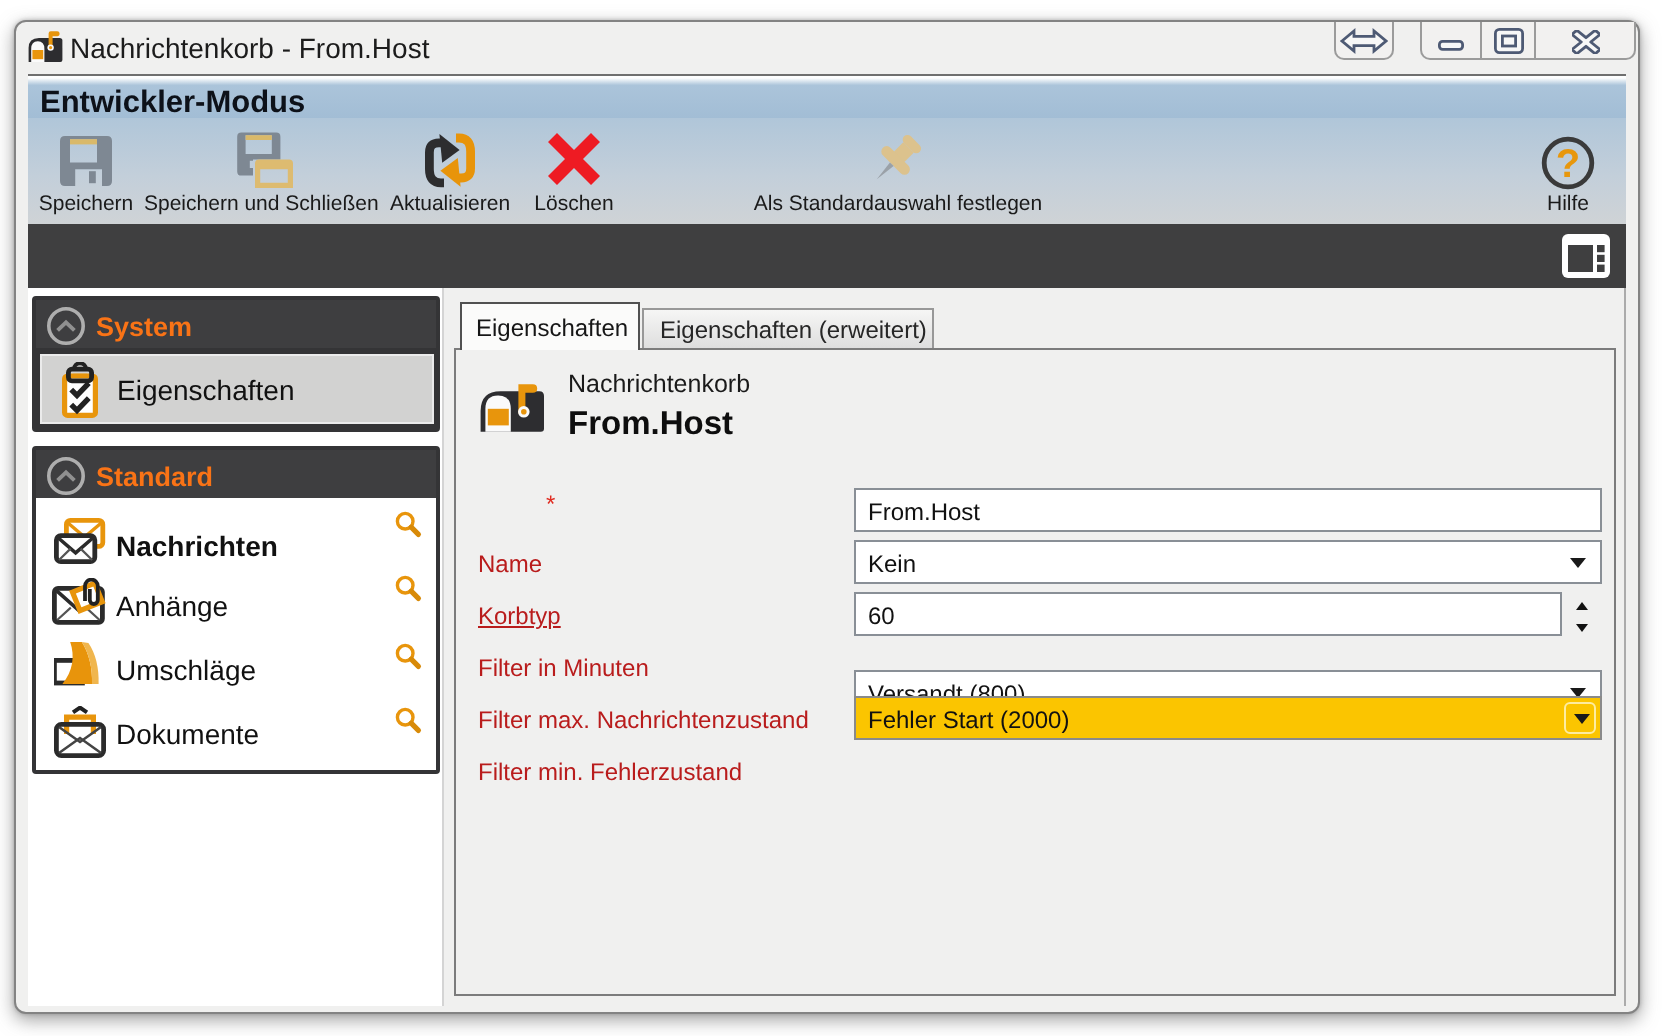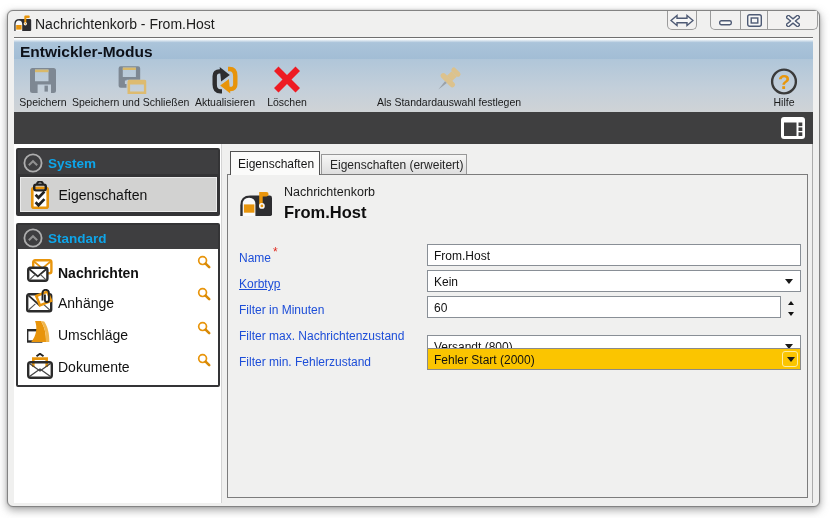--- a/index.html
+++ b/index.html
@@ -27,31 +27,31 @@
   #toolbar {
     left:14px; top:59px; width:799px; height:53px;
     background:linear-gradient(#b0c6d9,#c3cfda 55%,#cfd3d6);
   }
   .tbtn { position:absolute; top:0; height:53px; text-align:center; }
   .tbtn .ic { position:absolute; top:7px; left:50%; transform:translateX(-50%); }
   .tbtn .lb { position:absolute; bottom:4px; width:100%; font-size:10.5px; color:#1a1a1a; white-space:nowrap; }
   #darkbar { left:14px; top:112px; width:799px; height:32px; background:#3f3f40; }
   #sidebar { left:14px; top:144px; width:208px; height:359px; background:#ffffff; border-right:1px solid #d4d4d4; }
   .group { position:absolute; left:2px; width:204px; background:#343436; border:2px solid #343436; border-radius:2px; }
-  .ghead { height:24px; background:#3e3e40; color:#0ea5e9; font-size:13.5px; font-weight:bold; position:relative; }
+  .ghead { height:24px; background:#3e3e40; color:#f97316; font-size:13.5px; font-weight:bold; position:relative; }
   .ghead span { position:absolute; left:30px; top:6px; }
   .item { position:relative; background:#ffffff; }
   .itxt { position:absolute; left:41px; font-size:14px; color:#111; }
   .mag { position:absolute; }
   #panel { left:227px; top:174px; width:581px; height:324px; background:#f0f0ef; border:1px solid #7c7c7c; }
   #tab1 { position:absolute; left:230px; top:151px; width:90px; height:24px; background:#fbfbfa; border:1px solid #515151; border-bottom:none; z-index:3; }
   #tab1 span { position:absolute; left:7px; top:5px; font-size:12px; color:#161616; }
   #tab2 { position:absolute; left:321px; top:154px; width:146px; height:20px; background:linear-gradient(#f6f6f5,#dedede); border:1px solid #989898; border-bottom:none; }
   #tab2 span { position:absolute; left:8px; top:3px; font-size:12px; color:#262626; white-space:nowrap; }
-  .flabel { position:absolute; left:239px; font-size:12px; color:#1d4ed8; }
+  .flabel { position:absolute; left:239px; font-size:12px; color:#b91c1c;margin-top:24px; }
   .finput { position:absolute; left:427px; width:374px; height:22px; background:#ffffff; border:1px solid #898f96; font-size:12px; color:#111; padding:4px 0 0 6px; }
   .carr { position:absolute; width:0; height:0; border-left:4.5px solid transparent; border-right:4.5px solid transparent; border-top:5px solid #1a1a1a; }
   .red { color:#e02b20; }
 </style>
 </head>
 <body>
 <div id="page">
   <div id="win"></div>
 
   <div class="abs" id="titleicon" style="left:14px;top:15px;">

